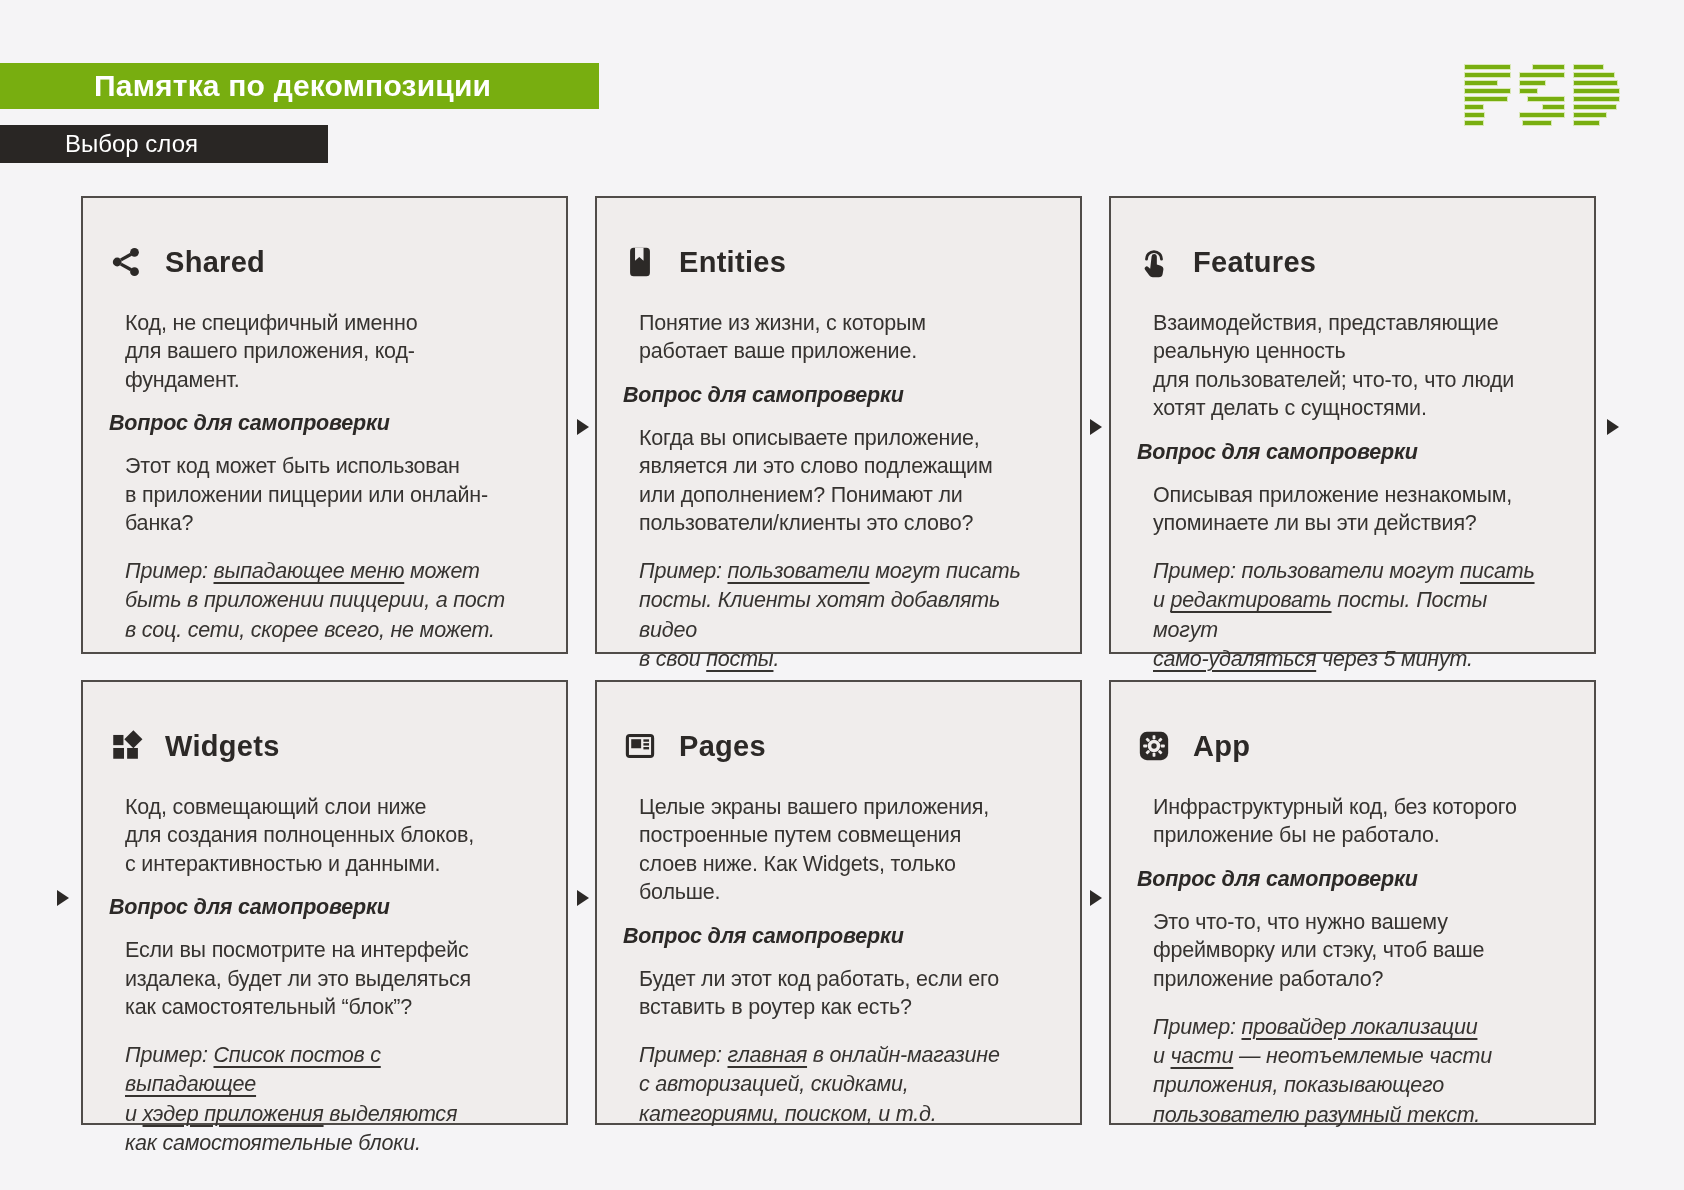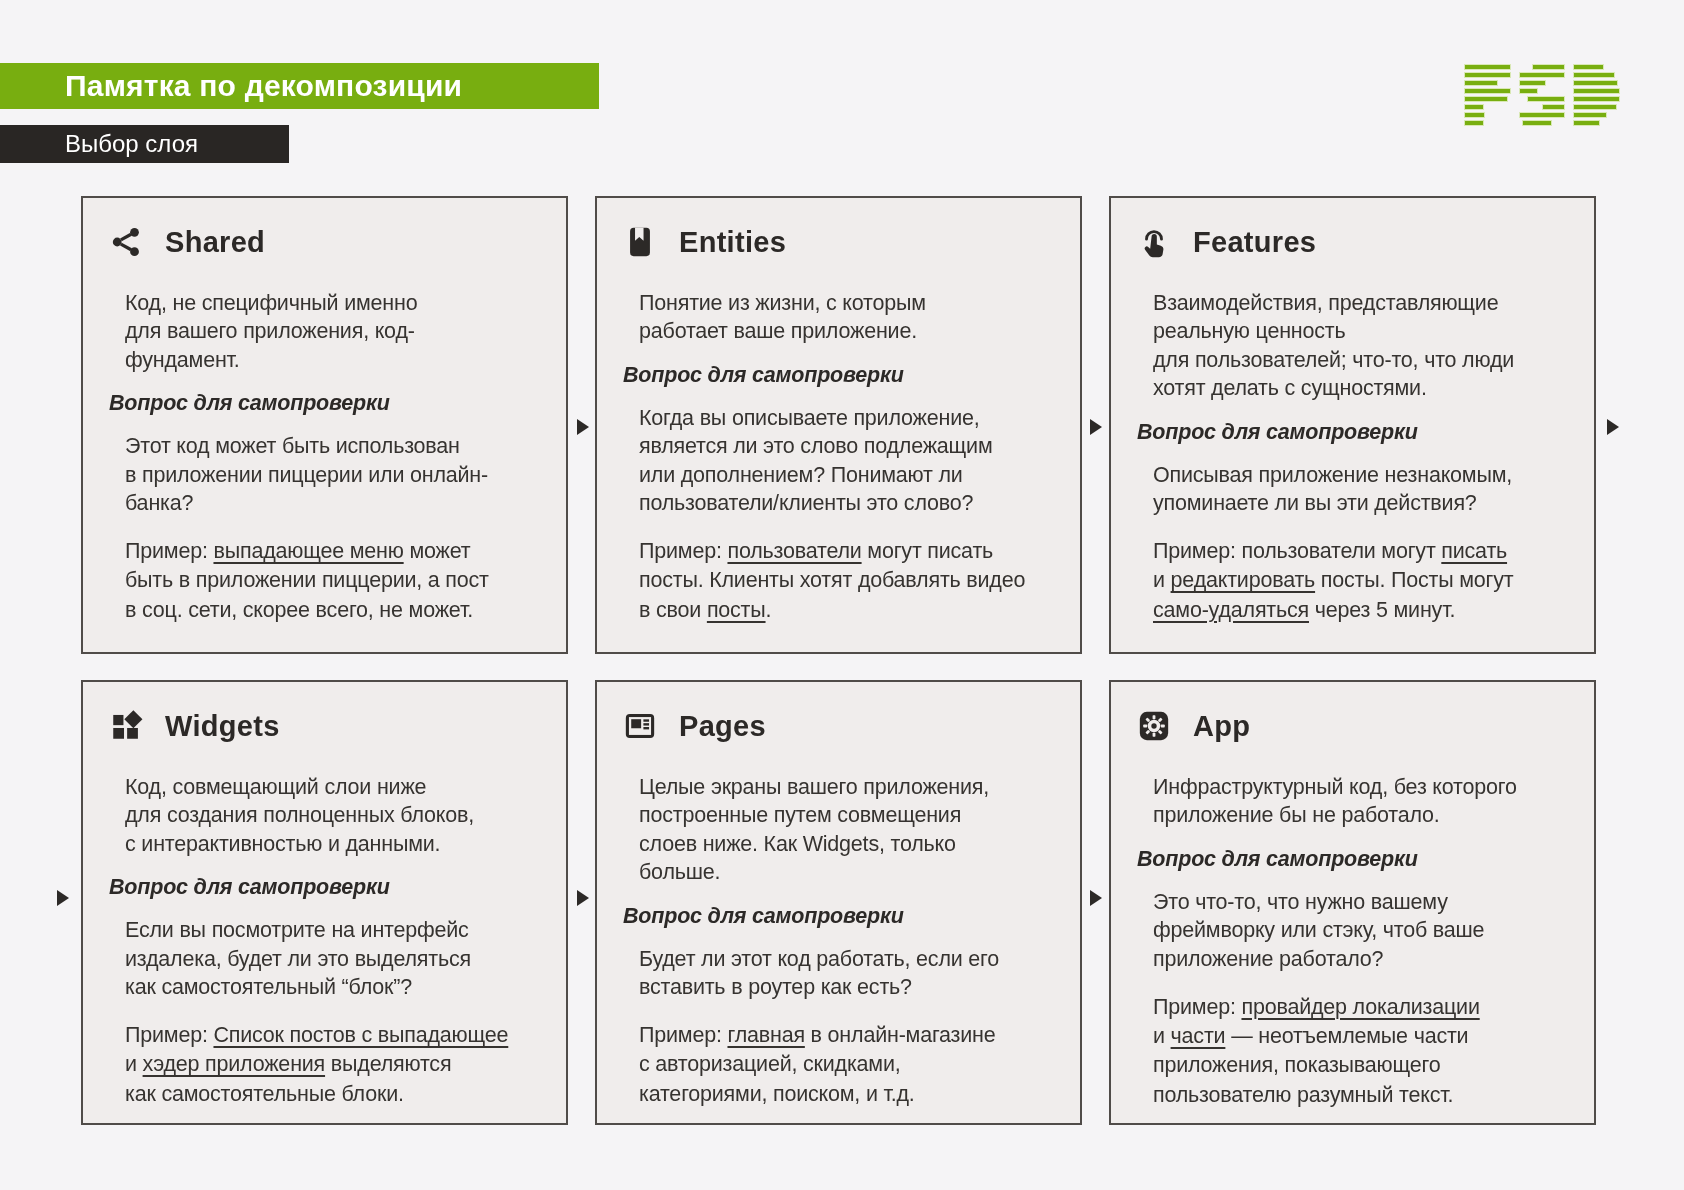--- a/index.html
+++ b/index.html
@@ -5,25 +5,25 @@
   html,body{margin:0;padding:0;}
   body{
     width:1684px;height:1190px;position:relative;overflow:hidden;
     background:#F5F4F6;
     font-family:"Liberation Sans","DejaVu Sans",sans-serif;
     color:#363330;
   }
   .title-bar{
     position:absolute;left:0;top:63px;width:599px;height:46px;
     background:#78AE10;display:flex;align-items:center;
-    padding-left:65px;box-sizing:border-box;
+    padding-left:94px;box-sizing:border-box;
   }
   .title-bar h1{margin:0;font-size:30px;font-weight:700;color:#fff;letter-spacing:.2px;}
   .subtitle-bar{
-    position:absolute;left:0;top:125px;width:289px;height:38px;
+    position:absolute;left:0;top:125px;width:328px;height:38px;
     background:#292624;display:flex;align-items:center;
     padding-left:65px;box-sizing:border-box;
   }
   .subtitle-bar span{font-size:24px;color:#fff;}
   
   .logo{position:absolute;left:1464px;top:64px;width:156px;height:64px;display:flex;gap:8px;}
   .logo .letter{flex:1;display:flex;flex-direction:column;justify-content:space-between;}
   .logo .bar-row{height:8px;}
   .logo .bar{
     height:6px;background:#78AE10;border:1px solid #D9E8B5;box-sizing:border-box;
@@ -31,30 +31,30 @@
   
   .grid{
     position:absolute;left:81px;top:196px;
     display:grid;grid-template-columns:repeat(3,487px);
     grid-template-rows:458px 445px;column-gap:27px;row-gap:26px;
   }
   .card{
     background:#F0EDEC;border:2px solid #504C49;box-sizing:border-box;
     padding:24px 38px 0 26px;
   }
-  .card-head{display:flex;align-items:center;gap:22px;height:40px;margin:0 0 27px 0;}
+  .card-head{display:flex;align-items:center;gap:22px;height:40px;margin:20px 0 27px 0;}
   .card-icon{width:34px;height:34px;display:inline-block;flex:0 0 34px;}
   .card-icon svg{width:34px;height:34px;display:block;}
   .card-title{margin:0;font-size:29px;font-weight:700;color:#2C2927;letter-spacing:.3px;}
   .card-desc,.card-question,.card-example{
     margin:16px;font-size:21.5px;line-height:1.32;letter-spacing:-0.2px;
     white-space:pre-line;color:#363330;
   }
   .card-qlabel{margin:17px 0 3px 0;font-size:21.5px;font-weight:700;color:#2C2927;letter-spacing:-0.2px;font-style:italic;}
-  .card-example{margin-top:20px;line-height:1.36;}
+  .card-example{margin-top:20px;font-style:italic;line-height:1.36;}
   .u-seg{text-decoration:underline;text-underline-offset:4px;text-decoration-thickness:1.5px;}
   
   .arrow{
     position:absolute;width:0;height:0;
     border-left:12px solid #2C2927;
     border-top:8px solid transparent;border-bottom:8px solid transparent;
   }
   .a1{left:577px;top:419px;}
   .a2{left:1090px;top:419px;}
   .a3{left:1607px;top:419px;}

